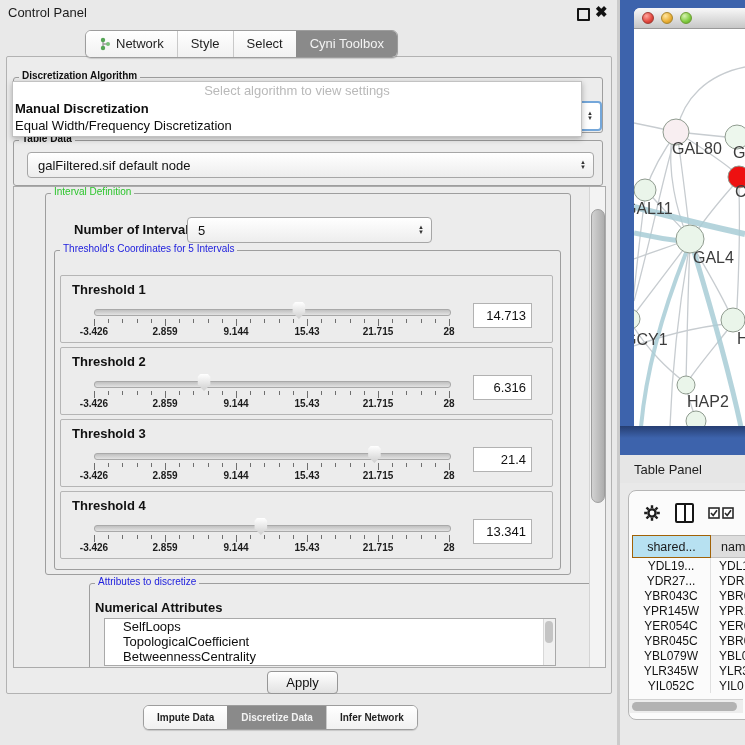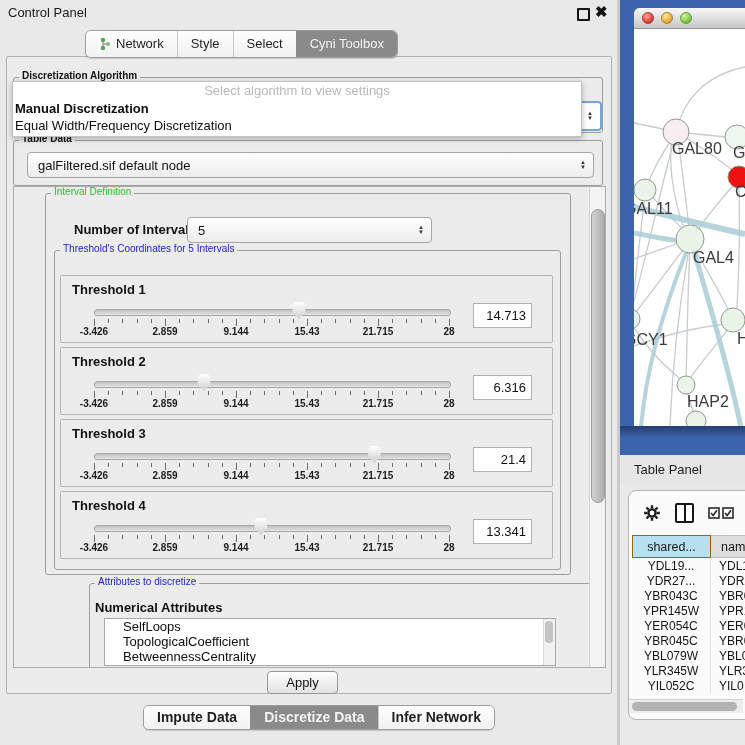--- a/index.html
+++ b/index.html
@@ -18,21 +18,21 @@
 
   .tabbar{display:flex;border:1px solid #9d9d9d;border-radius:6px;overflow:hidden;
     background:#fff;box-shadow:0 1px 1px rgba(0,0,0,.15);}
   .tab{padding:0 13px;font-size:13px;color:#1f1f1f;background:linear-gradient(#ffffff,#f1f1f1);
     border-left:1px solid #c9c9c9;display:flex;align-items:center;gap:5px;white-space:nowrap;}
   .tab:first-child{border-left:none;}
   .tab.sel{background:#8a8a8a;color:#f3f3f3;border-left-color:#8a8a8a;}
   #top-tabs{left:85px;top:30px;height:26px;}
   #top-tabs .tab{line-height:26px;}
   #bottom-tabs{left:143px;top:705px;height:23px;}
-  #bottom-tabs .tab{line-height:23px;font-weight:bold;font-size:14px;text-align:center;}
+  #bottom-tabs .tab{line-height:23px;font-weight:bold;font-size:10px;text-align:center;}
 
   .group{position:absolute;border:1px solid #9e9e9e;border-radius:3px;}
   .gtitle{position:absolute;top:-8px;left:5px;background:#ececec;padding:0 3px;
     font-size:10px;white-space:nowrap;}
   .gtitle.bold{font-weight:bold;color:#111;}
   .gtitle.green{color:#2dc52d;text-align:center;}
   .gtitle.blue{color:#2121dd;}
 
   .combo{position:absolute;background:linear-gradient(#ffffff,#ededed);border:1px solid #a6a6a6;
     border-radius:4px;font-size:13px;}

